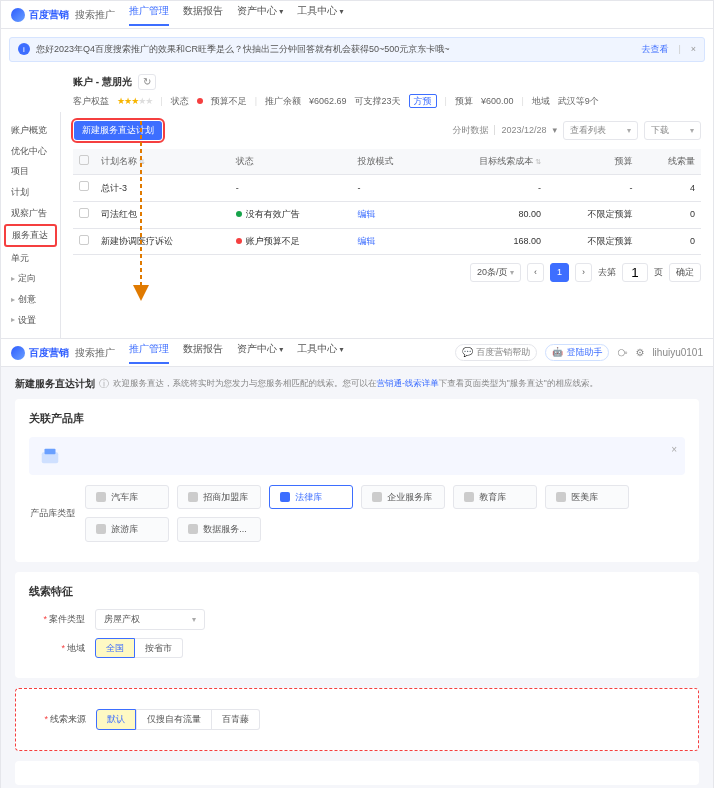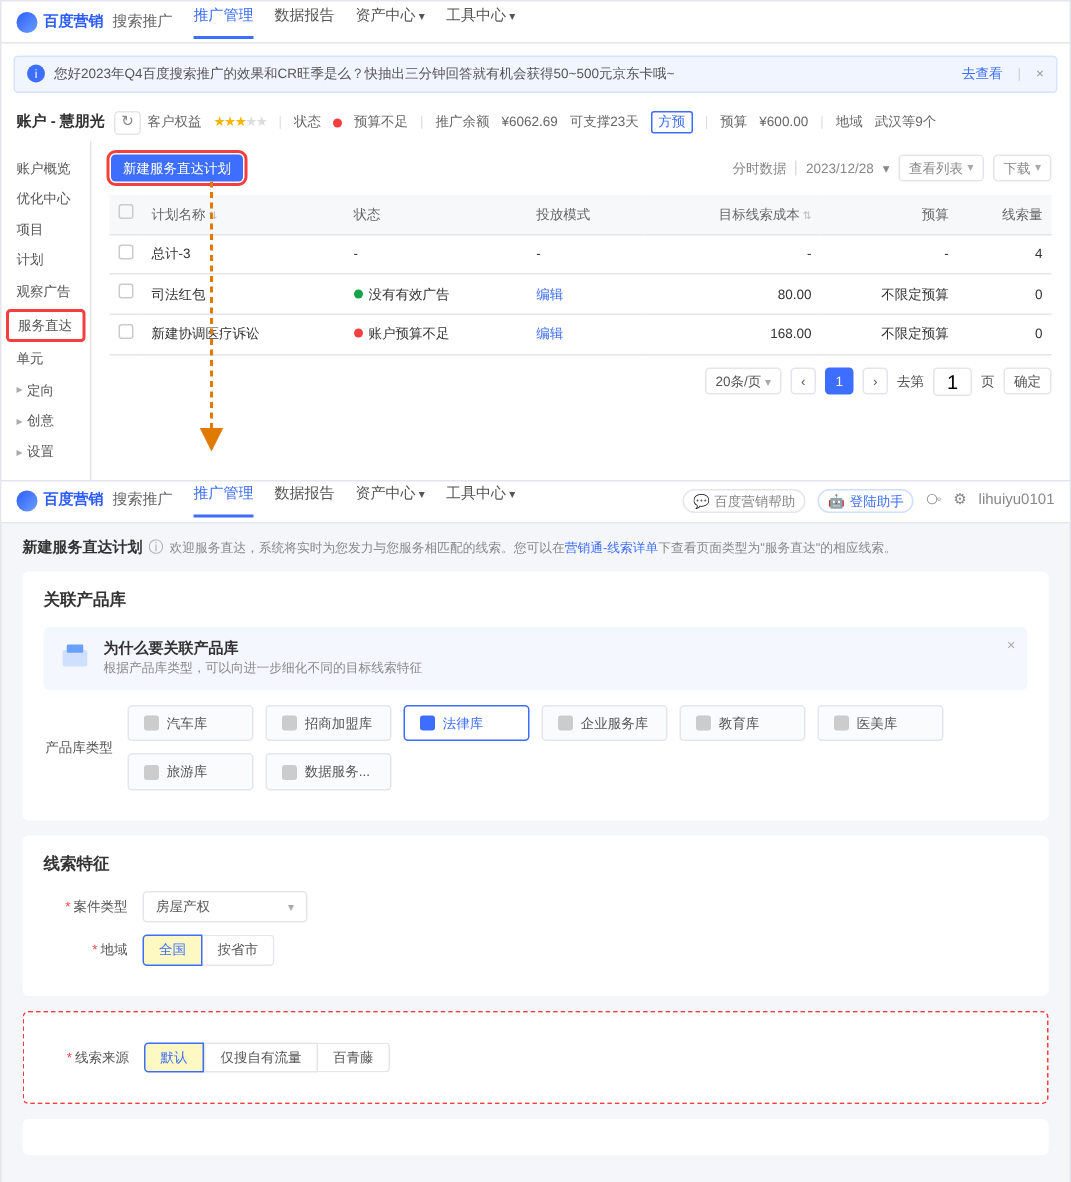--- a/index.html
+++ b/index.html
@@ -25,21 +25,21 @@
   header nav span.active{color:var(--blue);border-bottom:2px solid var(--blue);padding-bottom:6px;}
   header .right{margin-left:auto;display:flex;align-items:center;gap:8px;color:#888;}
   header .right .chip{border:1px solid var(--border);border-radius:10px;padding:1px 6px;font-size:9px;display:flex;align-items:center;gap:3px;}
   header .right .chip.blue{color:var(--blue);border-color:#cfe0ff;}
   .pill-icon{width:14px;height:14px;border-radius:50%;background:linear-gradient(135deg,#2d5cff,#6aa0ff);display:inline-block;}
   
   .notice{display:flex;align-items:center;background:#f0f5ff;border:1px solid #d6e4ff;margin:8px;padding:5px 8px;border-radius:3px;font-size:9px;color:#555;gap:6px;}
   .notice .more{color:var(--blue);margin-left:auto;cursor:pointer;}
   .info-icon{width:12px;height:12px;border-radius:50%;background:var(--blue);color:#fff;display:flex;align-items:center;justify-content:center;font-size:8px;}
   
-  .acct{padding:4px 10px;display:flex;flex-direction:row;gap:4px;}
+  .acct{padding:4px 28px;display:flex;flex-direction:column;gap:4px;margin-left:44px;}
   .acct .row1{display:flex;align-items:center;gap:6px;}
   .acct .row1 .name{font-weight:600;}
   .acct .row1 .refresh{border:1px solid var(--border);border-radius:3px;padding:0 4px;cursor:pointer;color:#888;}
   .acct .row2{display:flex;align-items:center;gap:8px;font-size:9px;color:#666;flex-wrap:wrap;}
   .stars{color:#f7b500;letter-spacing:-1px;}
   .dot{width:6px;height:6px;border-radius:50%;display:inline-block;}
   .dot.red{background:var(--red);}
   .dot.green{background:var(--green);}
   .tag-sq{display:inline-block;border:1px solid var(--blue);color:var(--blue);border-radius:2px;padding:0 4px;font-size:9px;}
   
@@ -48,21 +48,21 @@
   .side div{padding:4px 10px;font-size:9px;color:#555;cursor:pointer;display:flex;align-items:center;gap:3px;}
   .side div.hl{border:2px solid var(--red);border-radius:3px;margin:1px 3px;padding:3px 6px;align-items:center;}
   .chev{font-size:8px;color:#aaa;}
   .content{flex:1;padding:8px 12px;}
   .toolbar{display:flex;align-items:center;gap:8px;}
   .btn{border-radius:3px;padding:3px 8px;font-size:9px;cursor:pointer;display:inline-flex;align-items:center;gap:3px;}
   .btn.primary{background:var(--blue);color:#fff;}
   .hl-red{outline:2px solid var(--red);border-radius:4px;padding:1px;}
   .search{border:1px solid var(--border);border-radius:3px;padding:2px 6px;display:flex;align-items:center;gap:20px;color:#aaa;width:120px;}
   .tool-right{margin-left:auto;display:flex;align-items:center;gap:6px;color:#888;font-size:9px;}
-  .tool-right .mini{border:1px solid var(--border);border-radius:3px;padding:2px 6px;cursor:pointer;display:flex;align-items:center;gap:3px;}
+  .tool-right .mini{border:1px solid var(--border);border-radius:3px;padding:2px 6px;cursor:pointer;display:flex;align-items:center;gap:21px;}
   
   table{width:100%;border-collapse:collapse;margin-top:8px;font-size:9px;}
   thead{background:#f7f8fa;color:#666;}
   th,td{padding:6px 6px;text-align:left;border-bottom:1px solid var(--border);}
   th{font-weight:500;}
   td.right,th.right{text-align:right;}
   .chk{width:10px;height:10px;border:1px solid #ccc;border-radius:2px;display:inline-block;}
   a.link{color:var(--blue);cursor:pointer;}
   .sort{font-size:7px;color:#bbb;margin-left:2px;}
   .pager{display:flex;justify-content:flex-end;align-items:center;gap:6px;margin-top:8px;font-size:9px;color:#555;}
@@ -308,24 +308,20 @@
     </div>
 
     <div class="panel">
       <h4>关联产品库</h4>
       <div class="info-box">
         <span class="close">×</span>
         <svg class="ic" viewBox="0 0 24 24">
             <rect x="3" y="8" width="18" height="12" rx="2" fill="#cfe0ff"></rect>
             <rect x="6" y="4" width="12" height="6" rx="1" fill="#6aa0ff"></rect>
           </svg>
-        <div>
-          <div class="t1">为什么要关联产品库</div>
-          <div class="t2">根据产品库类型，可以向进一步细化不同的目标线索特征</div>
-        </div>
       </div>
       <div class="field">
         <span class="lbl">产品库类型</span>
         <div class="lib-grid" id="lib-grid">
             <div class="lib">
               <span class="li-ic"></span>
               <span>汽车库</span>
             </div>
             <div class="lib">
               <span class="li-ic"></span>

